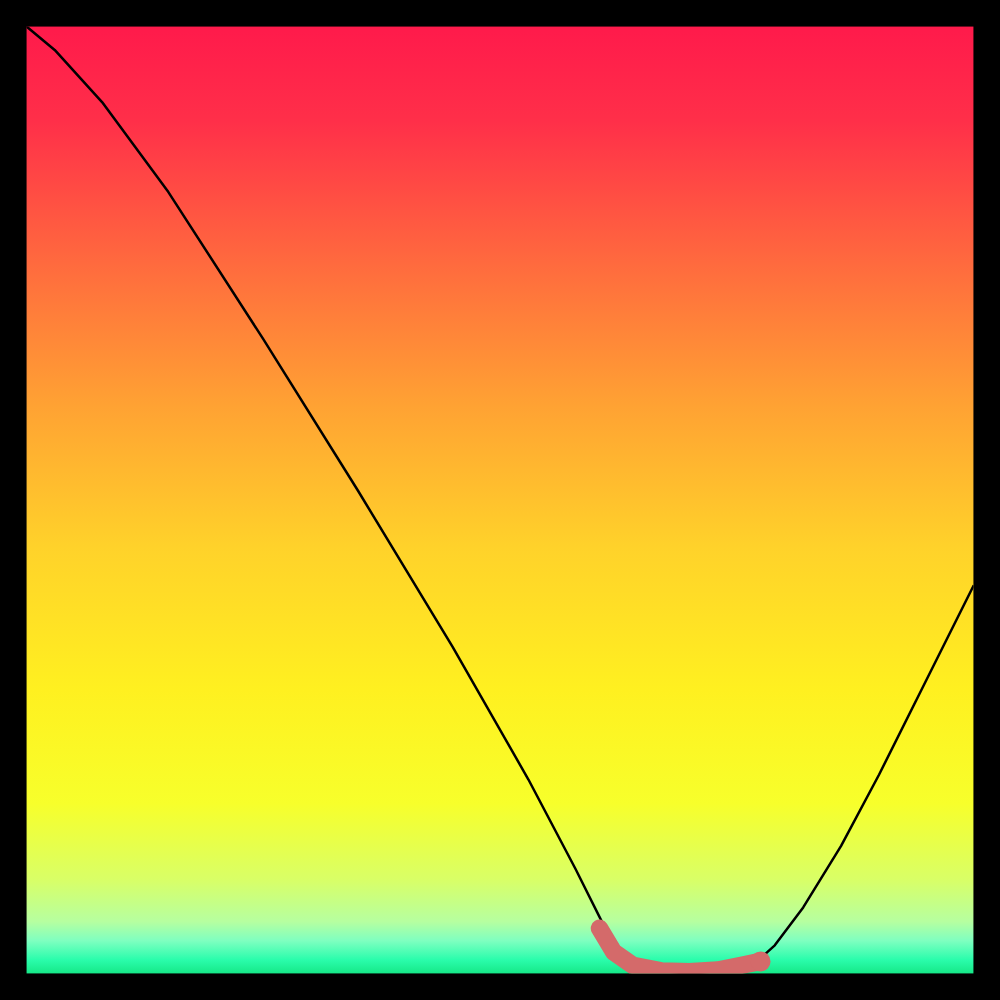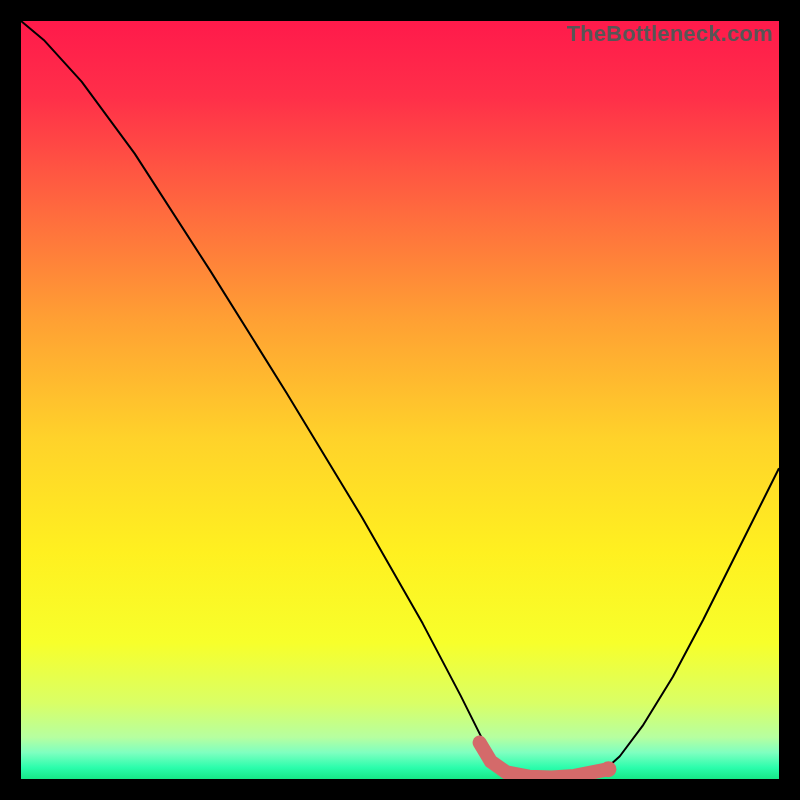--- a/index.html
+++ b/index.html
@@ -66,21 +66,20 @@
             <stop offset="82.00%" stop-color="#f7ff2b"></stop>
             <stop offset="90.00%" stop-color="#d9ff66"></stop>
             <stop offset="94.50%" stop-color="#b6ffa0"></stop>
             <stop offset="96.50%" stop-color="#7fffc0"></stop>
             <stop offset="98.50%" stop-color="#2bfdac"></stop>
             <stop offset="100.00%" stop-color="#16e887"></stop>
           </linearGradient>
       </defs>
       <rect x="0" y="0" width="758" height="758" fill="url(#bg-grad)"></rect>
     </svg>
-    <div class="watermark">TheBottleneck.com</div>
     <svg class="curve" viewBox="0 0 758 758" preserveAspectRatio="none">
       <g id="series-group">
           <path d="M0.00 0.00 L22.74 18.95 L60.64 60.64 L113.70 132.65 L189.50 250.14 L265.30 371.42 L341.10 496.49 L401.74 602.61 L439.64 674.62 L462.38 720.10 L477.54 742.84 L492.70 754.21 L530.60 758.00 L568.50 754.21 L583.66 748.90 L598.82 735.26 L621.56 704.94 L651.88 655.67 L682.20 598.82 L720.10 523.02 L758.00 447.22" fill="none" stroke="#000000" stroke-width="2" stroke-linecap="butt" stroke-linejoin="round"></path>
           <path d="M458.59 721.62 L469.96 740.57 L485.12 751.18 L507.86 755.73 L530.60 756.48 L553.34 754.97 L572.29 751.18 L587.45 748.15" fill="none" stroke="#d46a6a" stroke-width="14" stroke-linecap="round" stroke-linejoin="round"></path>
           <circle cx="587.45" cy="748.15" r="8" fill="#d46a6a"></circle>
         </g>
     </svg>
   </div>
 </div>
 

